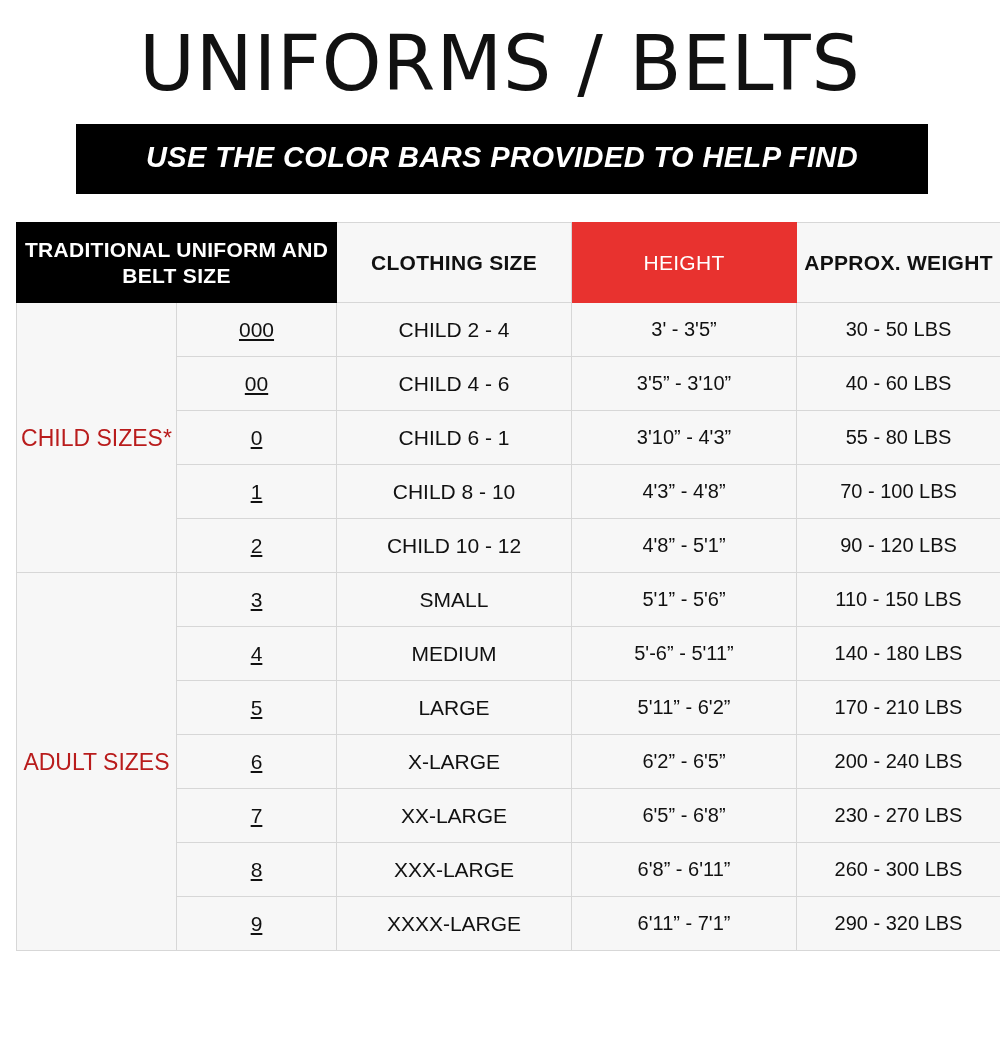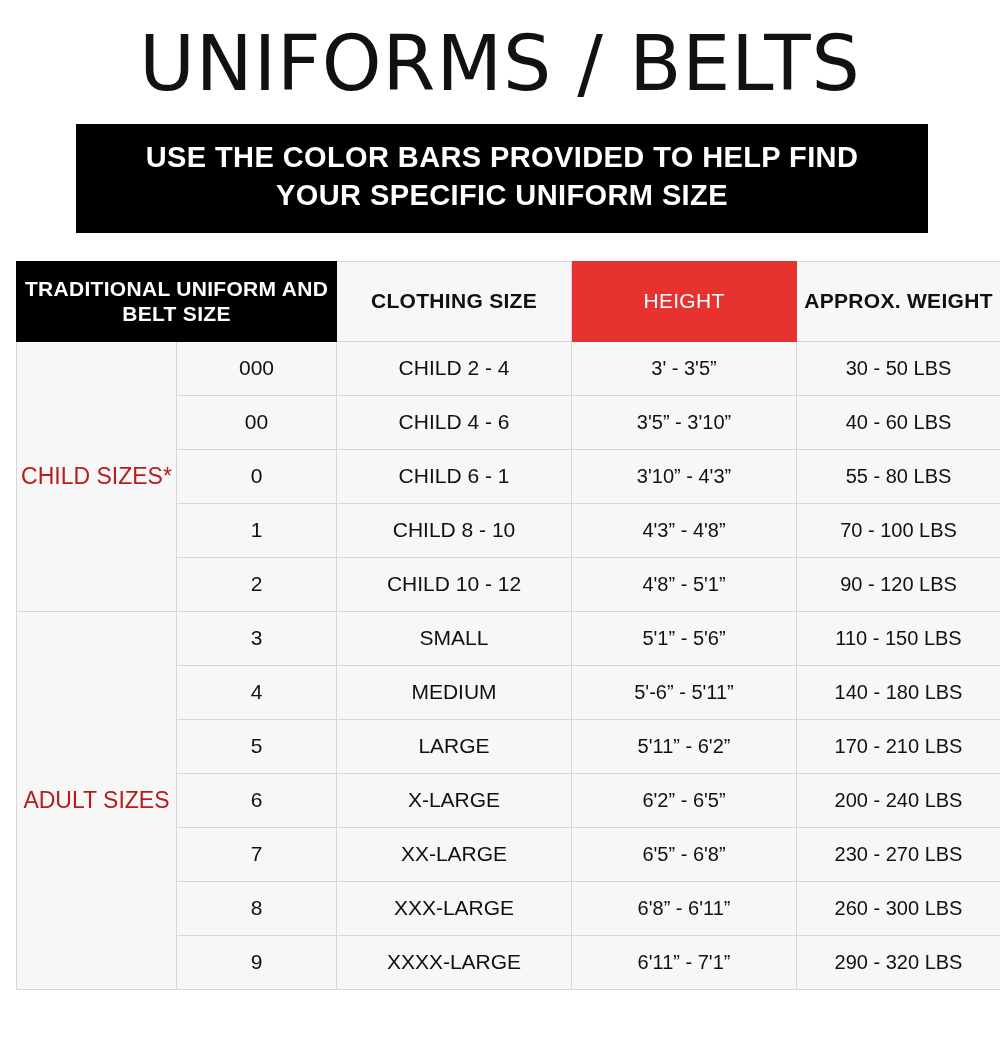--- a/index.html
+++ b/index.html
@@ -35,20 +35,21 @@
     white-space: nowrap;
   }
 
   
   .banner {
     background: #000000;
     color: #ffffff;
     margin: 22px 64px 0 68px;
     padding: 14px 20px 18px 20px;
     text-align: center;
+    font-style: italic;
     font-weight: bold;
     font-size: 29px;
     line-height: 1.32;
     letter-spacing: 0.4px;
   }
   .banner .line2 { display: block; }
 
   
   .table-wrap {
     margin: 28px 8px 0 8px;
@@ -110,42 +111,41 @@
 
   
   .cell {
     background: #f7f7f7;
     text-align: center;
     font-size: 21px;
     height: 53px;
     color: #111111;
     vertical-align: middle;
   }
-  .cell.size-col { font-size: 21px; }
+  .cell.size-col { font-size: 21px; text-decoration: underline; }
   .cell.clothing-col { font-size: 21px; }
   .cell.height-col { font-size: 20px; }
   .cell.weight-col { font-size: 20px; text-align: center; }
 
   
   col.c-group { width: 160px; }
   col.c-size { width: 160px; }
   col.c-cloth { width: 235px; }
   col.c-height { width: 225px; }
   col.c-weight { width: 204px; }
 </style>
 </head>
 <body>
 
 <div class="page">
 
   <div class="title">UNIFORMS / BELTS</div>
 
   <div class="banner">
     <span>USE THE COLOR BARS PROVIDED TO HELP FIND</span>
-    <span class="line2">YOUR SPECIFIC UNIFORM SIZE</span>
   </div>
 
   <div class="table-wrap">
     <table class="sizechart">
       <colgroup>
         <col class="c-group">
         <col class="c-size">
         <col class="c-cloth">
         <col class="c-height">
         <col class="c-weight">

